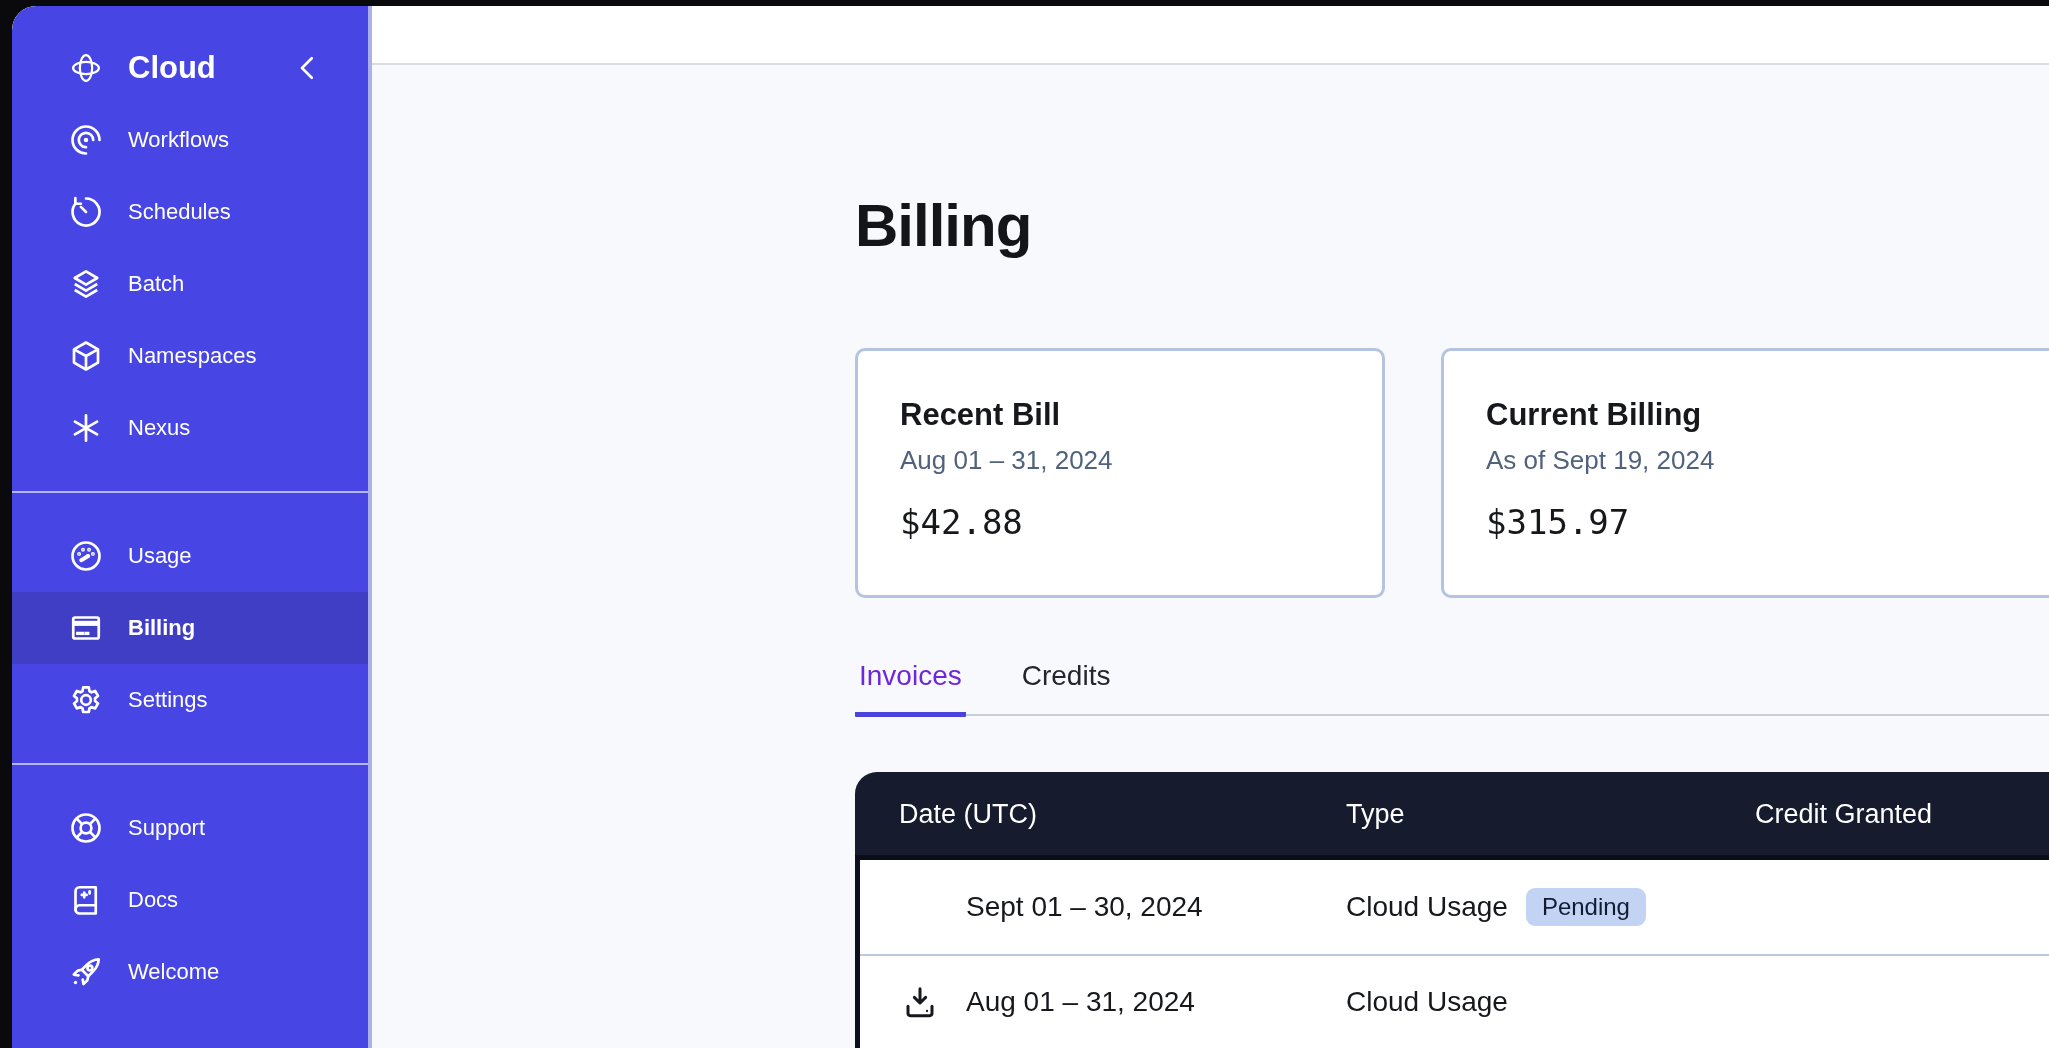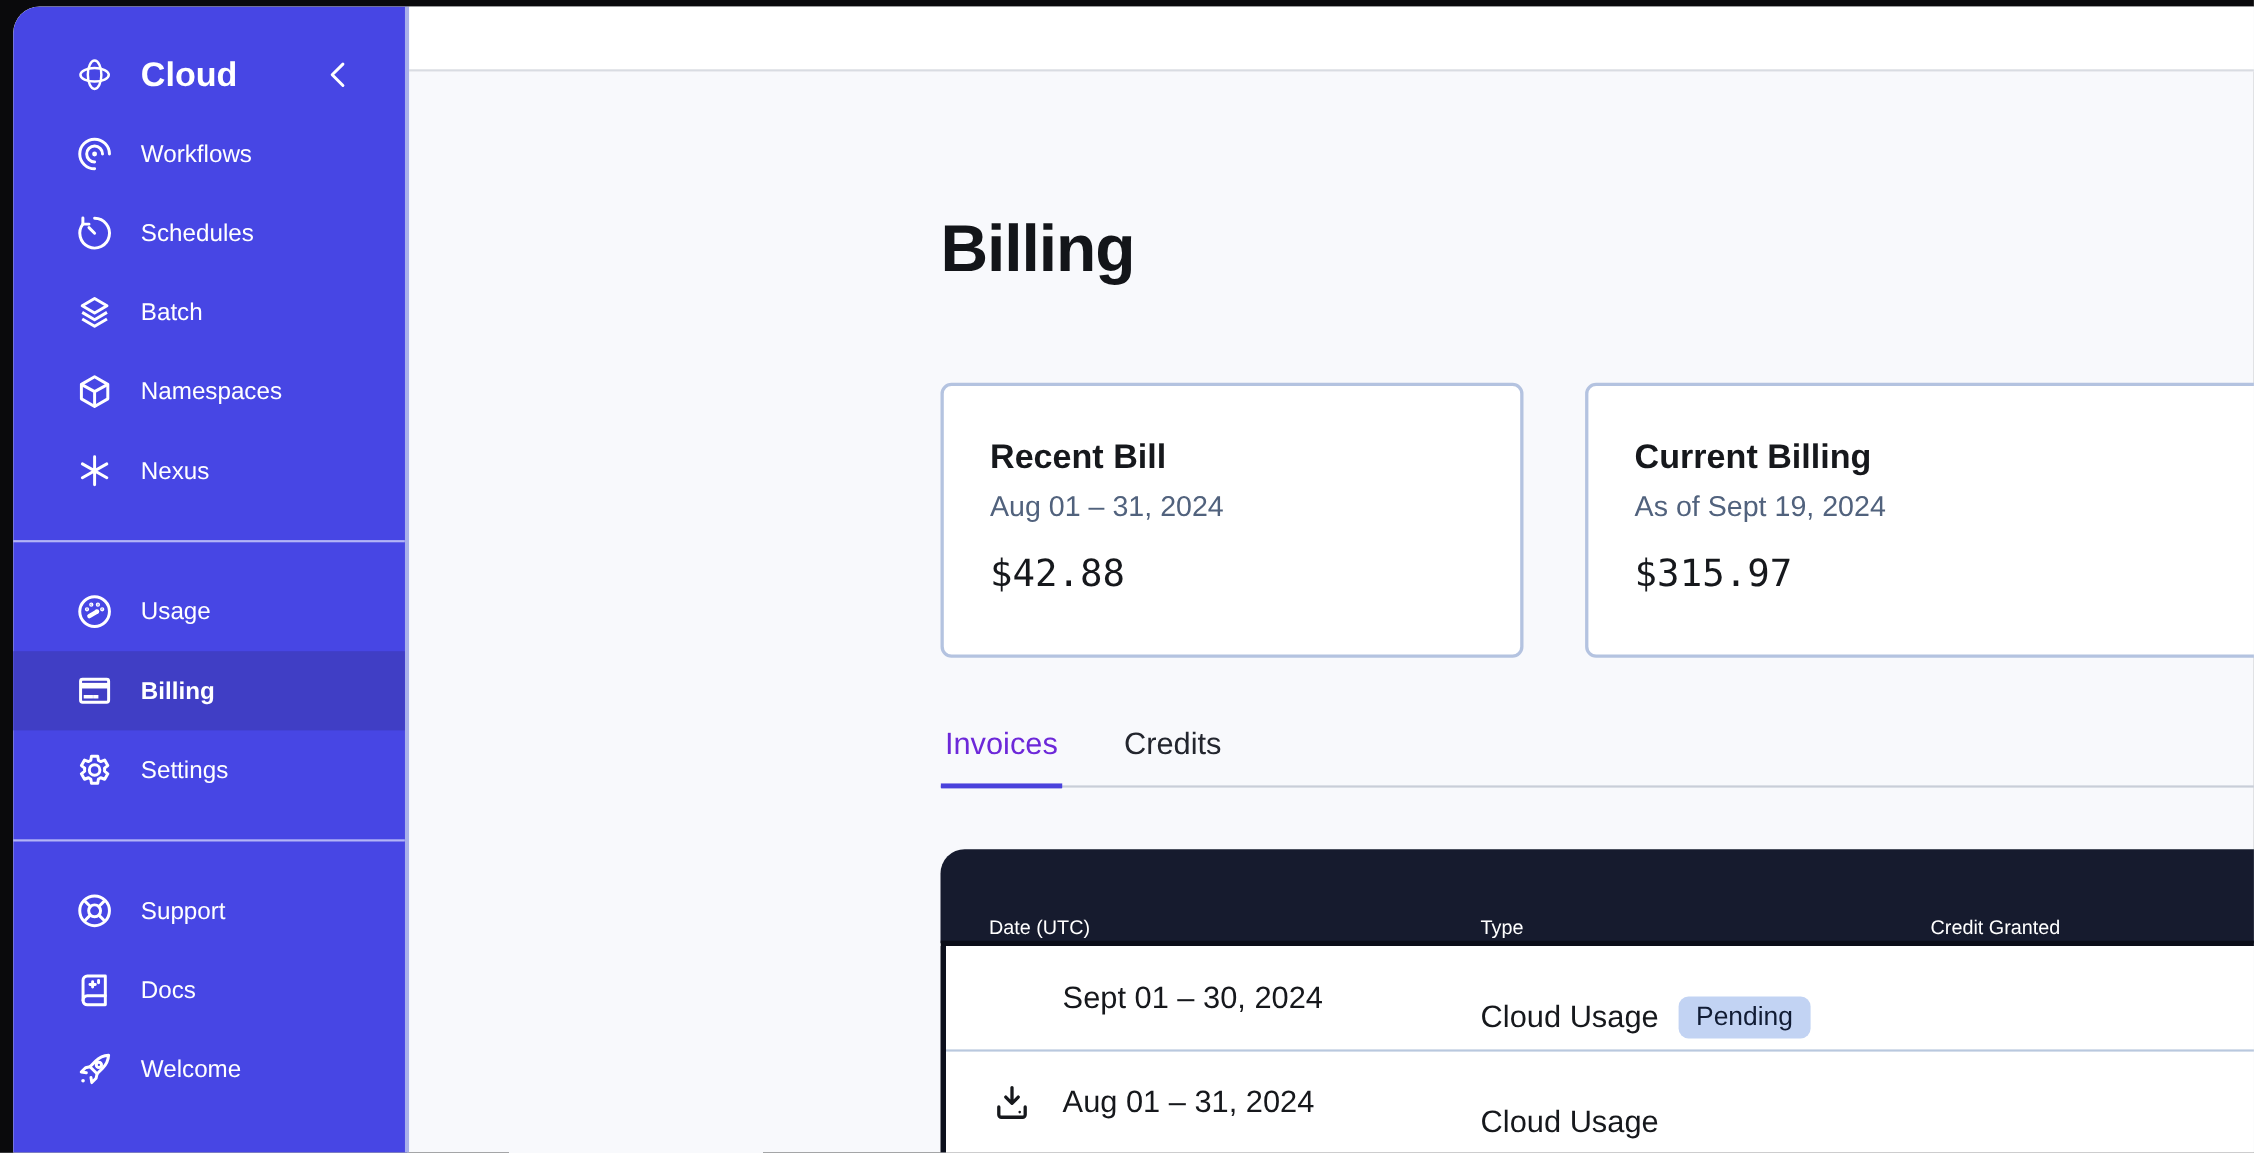--- a/index.html
+++ b/index.html
@@ -93,32 +93,32 @@
   .table { margin-top:56px; width:1400px; }
   .thead {
     background:#161b2e;
     height:88px;
     border-top-left-radius:22px;
     border-top-right-radius:22px;
     border-bottom:5px solid #0a0d18;
     position:relative;
     color:#fff;
   }
-  .th { position:absolute; top:50%; transform:translateY(-50%); font-size:18px; font-weight:500;margin-top:30px; }
+  .th { position:absolute; top:50%; transform:translateY(-50%); font-size:27px; font-weight:500; }
   .th.c1 { left:44px; }
   .th.c2 { left:491px; }
   .th.c3 { left:900px; }
   .tbody { background:#fff; border-left:5px solid #0c0f1c; }
   .trow { height:94px; position:relative; cursor:pointer; }
   .trow + .trow { border-top:2px solid #b9c8de; }
   .td { position:absolute; top:50%; transform:translateY(-50%); font-size:28px; color:#16181c; }
   .td.icon-cell { left:40px; width:40px; height:40px; }
   .td.icon-cell svg { width:40px; height:40px; }
   .td.date-cell { left:106px; }
-  .td.type-cell { left:486px; display:flex; align-items:center; gap:18px;margin-top:18px; }
+  .td.type-cell { left:486px; display:flex; align-items:center; gap:18px; }
   .badge {
     background:#c2d3f3; color:#111c34;
     font-size:24px; font-weight:500;
     padding:7px 16px; border-radius:9px;
     line-height:1;
   }
 </style>
 </head>
 <body>
 

